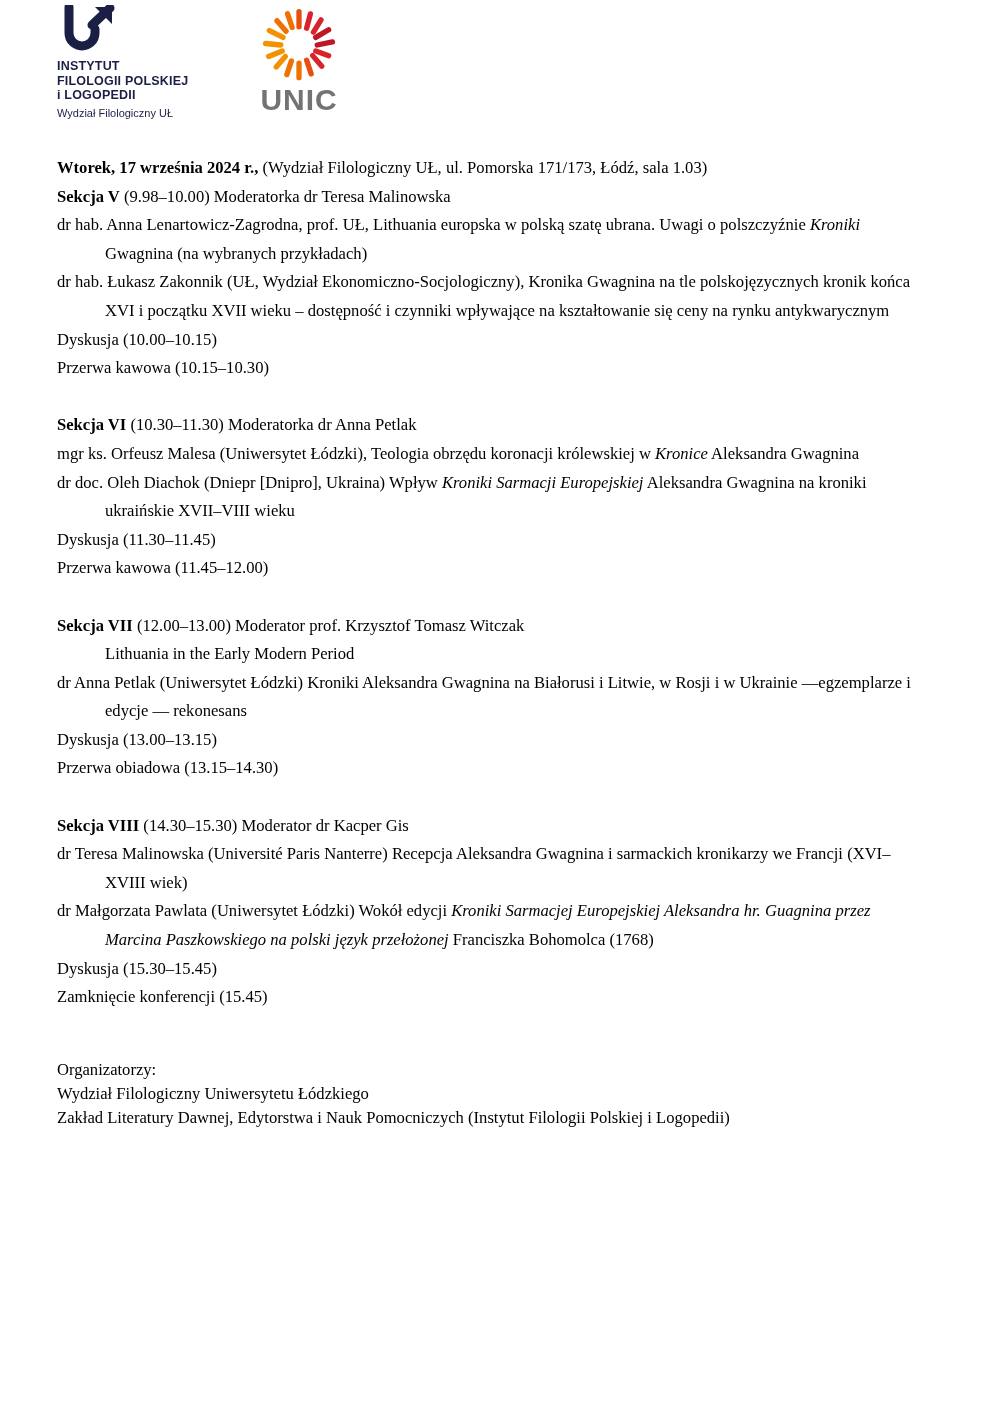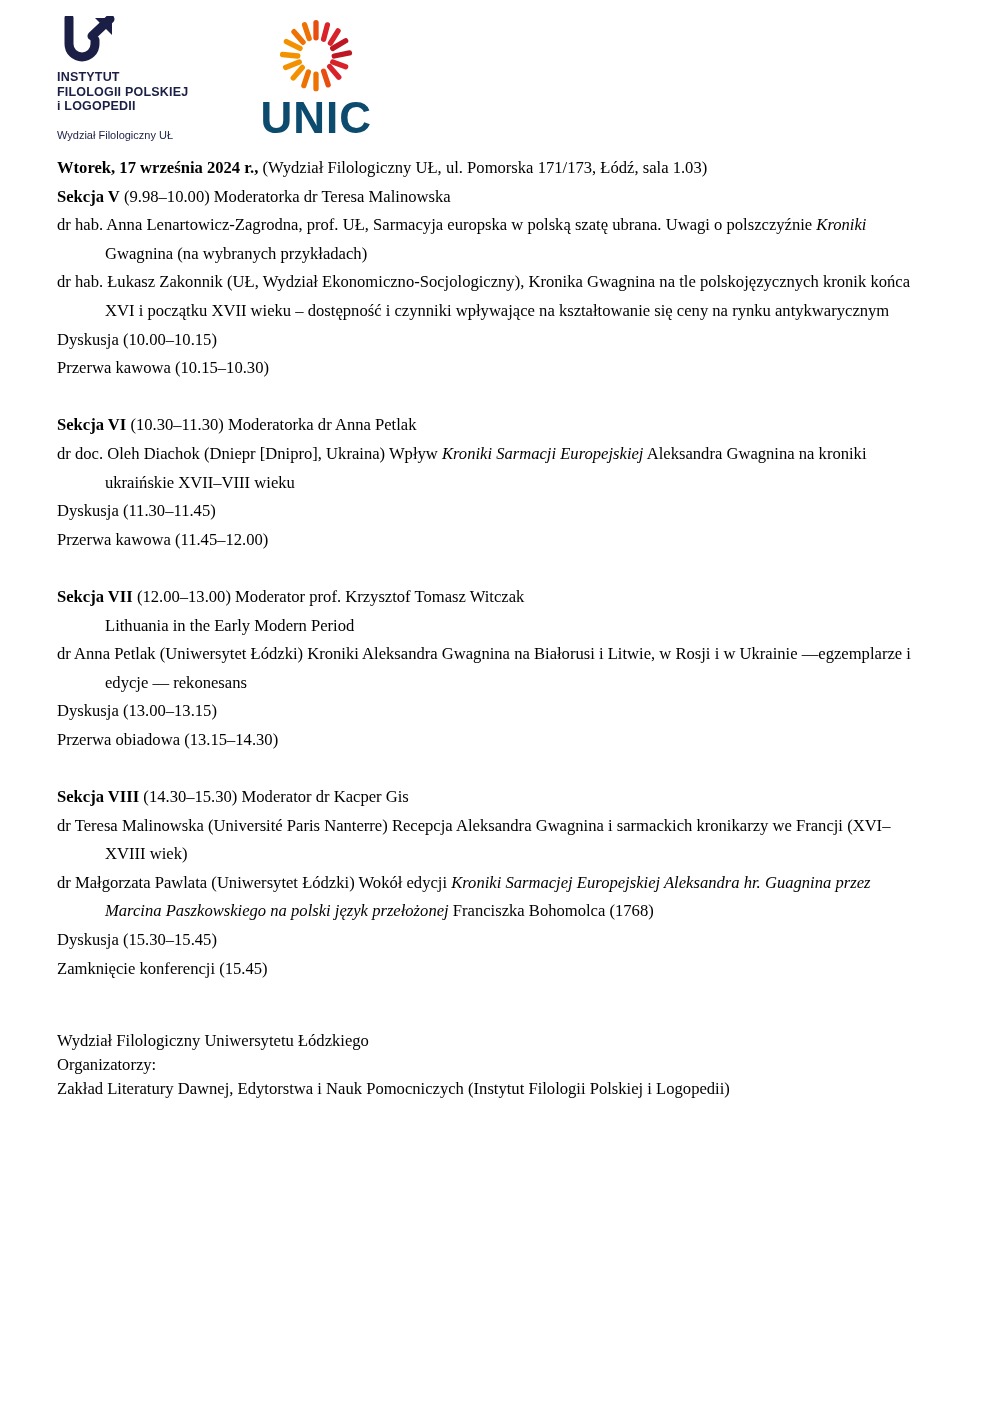--- a/index.html
+++ b/index.html
@@ -20,21 +20,21 @@
     width: 1000px;
     height: 1414px;
     position: relative;
     box-sizing: border-box;
   }
 
   
   .logo-bar {
     position: absolute;
     left: 57px;
-    top: 16px;
+    top: 5px;
     display: flex;
     align-items: flex-start;
     gap: 72px;
   }
   .logo-ifpil {
     display: flex;
     flex-direction: column;
     align-items: flex-start;
   }
   .logo-mark {
@@ -53,40 +53,40 @@
     font-weight: bold;
     font-size: 12.5px;
     letter-spacing: 0.2px;
     display: block;
     white-space: nowrap;
   }
   .logo-lines .small {
     font-weight: normal;
     font-size: 11px;
     display: block;
-    margin-top: 15px;
+    margin-top: 4px;
     white-space: nowrap;
   }
   .logo-unic {
     display: flex;
     flex-direction: column;
     align-items: center;
     margin-top: 2px;
   }
   .unic-burst {
     width: 76px;
     height: 76px;
     display: block;
   }
   .unic-word {
     font-family: "Liberation Sans", "DejaVu Sans", sans-serif;
     font-weight: bold;
-    font-size: 44px;
+    font-size: 30px;
     letter-spacing: 1px;
-    color: #0c4a6e;
+    color: #737373;
     line-height: 1;
     margin-top: 2px;
   }
 
   
   .content {
     position: absolute;
     left: 57px;
     top: 154px;
     width: 886px;
@@ -164,28 +164,29 @@
   </div>
 
   <div class="content">
 
     <div class="line">
       <b>Wtorek, 17 września 2024 r.,</b><span> (Wydział Filologiczny UŁ, ul. Pomorska 171/173, Łódź, sala 1.03)</span>
     </div>
 
     <div id="sections-host">
         <div class="line"><b>Sekcja V</b><span> (9.98–10.00) Moderatorka dr Teresa Malinowska</span></div>
-        <div class="line"><span>dr hab. Anna Lenartowicz-Zagrodna, prof. UŁ, Sarmacyja europska w polską szatę ubrana. Uwagi o polszczyźnie </span><i>Kroniki</i></div>
+        <div class="line"><span>dr hab. Anna Lenartowicz-Zagrodna, prof. UŁ, Lithuania europska w polską szatę ubrana. Uwagi o polszczyźnie </span><i>Kroniki</i></div>
         <div class="line indent"><span>Gwagnina (na wybranych przykładach)</span></div>
         <div class="line"><span>dr hab. Łukasz Zakonnik (UŁ, Wydział Ekonomiczno-Socjologiczny), Kronika Gwagnina na tle polskojęzycznych kronik końca</span></div>
         <div class="line indent"><span>XVI i początku XVII wieku – dostępność i czynniki wpływające na kształtowanie  się ceny na rynku antykwarycznym</span></div>
         <div class="line">Dyskusja (10.00–10.15)</div>
         <div class="line">Przerwa kawowa (10.15–10.30)</div>
         <div class="spacer"></div>
         <div class="line"><b>Sekcja VI</b><span> (10.30–11.30) Moderatorka dr Anna Petlak</span></div>
+        <div class="line"><span>mgr ks. Orfeusz Malesa (Uniwersytet Łódzki), Teologia obrzędu koronacji królewskiej w </span><i>Kronice</i><span> Aleksandra Gwagnina</span></div>
         <div class="line"><span>dr doc. Oleh Diachok (Dniepr [Dnipro], Ukraina) Wpływ </span><i>Kroniki Sarmacji Europejskiej</i><span> Aleksandra Gwagnina na kroniki</span></div>
         <div class="line indent"><span>ukraińskie XVII–VIII wieku</span></div>
         <div class="line">Dyskusja (11.30–11.45)</div>
         <div class="line">Przerwa kawowa (11.45–12.00)</div>
         <div class="spacer"></div>
         <div class="line"><b>Sekcja VII</b><span> (12.00–13.00) Moderator prof. Krzysztof Tomasz Witczak</span></div>
         <div class="line indent"><span>Lithuania in the Early Modern Period</span></div>
         <div class="line"><span>dr Anna Petlak (Uniwersytet Łódzki) Kroniki Aleksandra Gwagnina na Białorusi i Litwie, w Rosji i w Ukrainie —egzemplarze i</span></div>
         <div class="line indent"><span>edycje — rekonesans</span></div>
         <div class="line">Dyskusja (13.00–13.15)</div>
@@ -195,19 +196,19 @@
         <div class="line"><span>dr Teresa Malinowska (Université Paris Nanterre) Recepcja Aleksandra Gwagnina i sarmackich kronikarzy we Francji (XVI–</span></div>
         <div class="line indent"><span>XVIII wiek)</span></div>
         <div class="line"><span>dr Małgorzata Pawlata (Uniwersytet Łódzki)  Wokół edycji </span><i>Kroniki Sarmacjej Europejskiej Aleksandra hr. Guagnina przez</i></div>
         <div class="line indent"><i>Marcina Paszkowskiego na polski język przełożonej</i><span> Franciszka Bohomolca (1768)</span></div>
         <div class="line">Dyskusja (15.30–15.45)</div>
         <div class="line">Zamknięcie konferencji (15.45)</div>
       </div>
 
     <div class="spacer block"></div>
 
+    <div class="line tight">Organizatorzy:</div>
     <div class="line tight">Wydział Filologiczny Uniwersytetu Łódzkiego</div>
-    <div class="line tight">Organizatorzy:</div>
     <div class="line tight">Zakład Literatury Dawnej, Edytorstwa i Nauk Pomocniczych (Instytut Filologii Polskiej i Logopedii)</div>
 
   </div>
 
 </div>
 
 </body></html>

